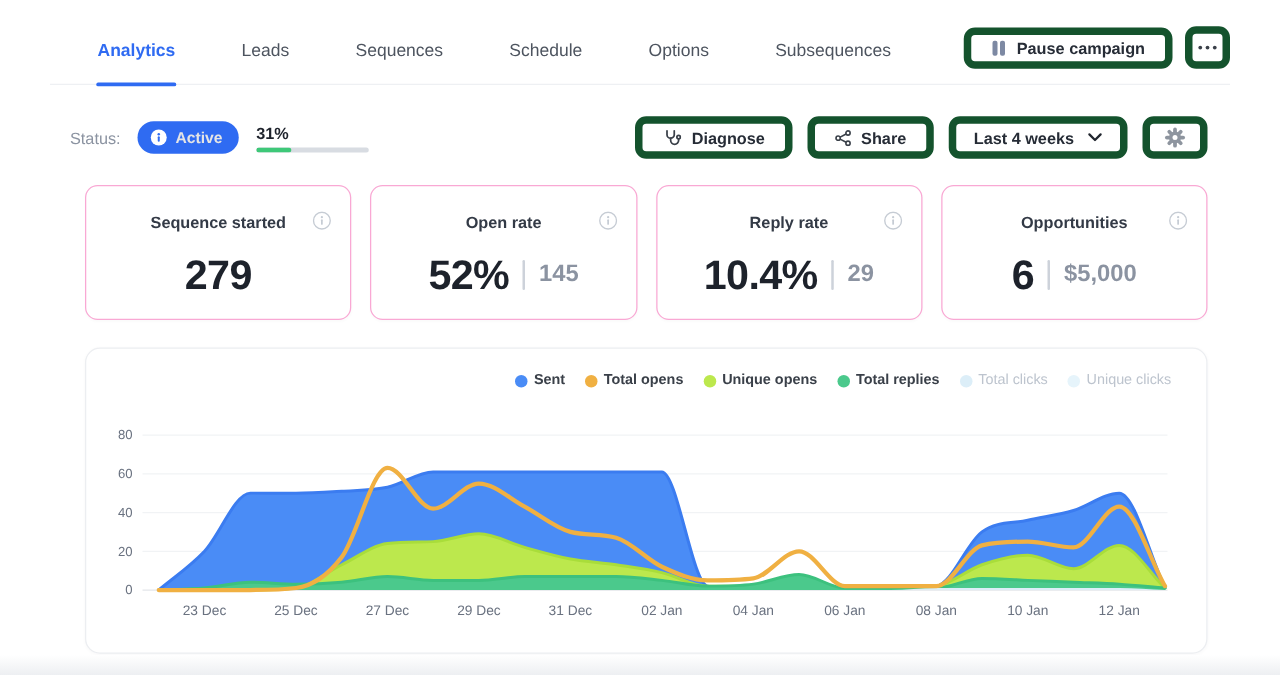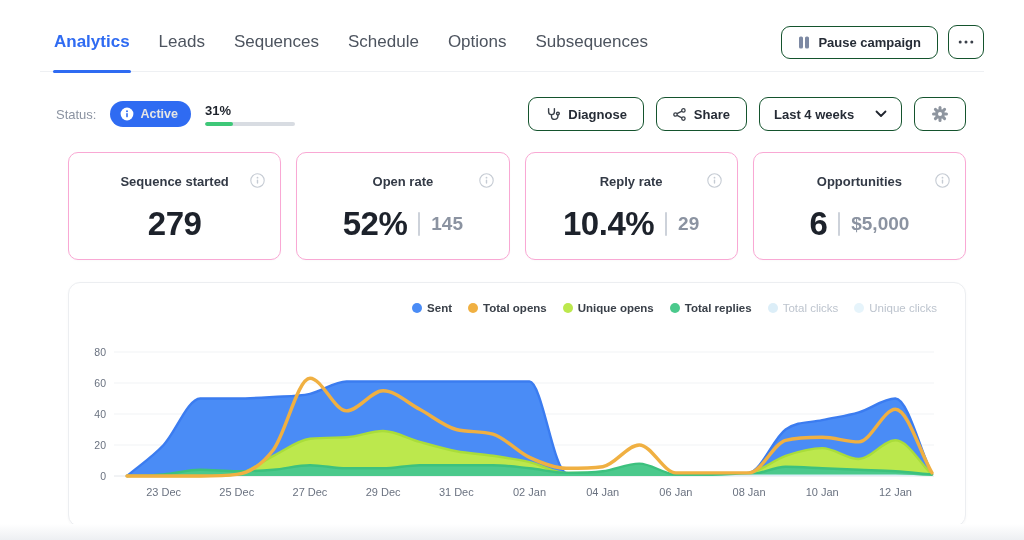--- a/index.html
+++ b/index.html
@@ -4,28 +4,28 @@
 <style>
   * { margin:0; padding:0; box-sizing:border-box; }
   html,body { width:1024px; height:540px; background:#ffffff; overflow:hidden;
     font-family:"Liberation Sans", sans-serif; color:#20252e; }
   .app { position:relative; width:1024px; height:540px; }
 
   
   .header-row { margin:0 40px; display:flex; justify-content:space-between;
     align-items:flex-end; border-bottom:1px solid #eef0f3; }
   .tabs { display:flex; gap:27px; padding:26px 0 0 13px; }
-  .tab { position:relative; font-size:17px; font-weight:500; color:#4d545f;
-    padding:6px 1px 19px; cursor:pointer; white-space:nowrap; }
+  .tab { position:relative; font-size:14px; font-weight:500; color:#4d545f;
+    padding:6px 1px 19px; cursor:pointer; white-space:nowrap;margin-left:24px; }
   .tab.active { color:var(--accent,#2f6bf2); font-weight:700; }
   .tab.active::after { content:""; position:absolute; left:0; right:0; bottom:-2px;
     height:3px; border-radius:3px; background:var(--accent,#2f6bf2); }
   .header-actions { display:flex; gap:10px; align-items:center; margin-bottom:12px; }
   .btn { display:inline-flex; align-items:center; justify-content:center; gap:8px;
-    background:#fff; border:1px solid #14532d; border-radius:9px; height:34px;
+    background:#fff; border:6px solid #14532d; border-radius:9px; height:34px;
     padding:0 16px; font-family:inherit; font-size:13px; font-weight:700; color:#262c36;
     cursor:pointer; }
   .pause-btn { height:33px; }
   .more-btn { width:36px; padding:0; }
 
   
   .status-row { margin:25px 58px 0 56px; display:flex; justify-content:space-between;
     align-items:center; }
   .status-left { display:flex; align-items:center; gap:14px; }
   .status-label { font-size:13px; color:#8b93a1; }
@@ -53,21 +53,21 @@
   .stat-divider { width:2px; height:24px; background:#cdd2da; margin:0 11px;
     border-radius:2px; }
   .stat-secondary { font-size:19px; font-weight:700; color:#8b93a1; }
 
   
   .chart-card { margin:22px 58px 0 68px; height:245px; background:#fff;
     border:1px solid #eceef1; border-radius:12px;
     box-shadow:0 1px 3px rgba(20,30,50,0.03); }
   .legend { display:flex; justify-content:flex-end; align-items:center; gap:16px;
     padding:18px 28px 0 0; height:32px; }
-  .legend-item { display:flex; align-items:center; gap:5px; cursor:pointer; }
+  .legend-item { display:flex; align-items:flex-end; gap:5px; cursor:pointer; }
   .legend-dot { width:10px; height:10px; border-radius:50%; background:#ccc; }
   .legend-label { font-size:11.5px; font-weight:600; color:#3a4049; }
   .legend-item.disabled .legend-label { color:#bdc4ce; font-weight:500; }
   #chart-svg { display:block; margin:18px auto 0; }
 
   .page-fade { position:absolute; left:0; right:0; bottom:0; height:16px;
     background:linear-gradient(#ffffff, #edeff2); pointer-events:none; }
 </style>
 </head>
 <body>

